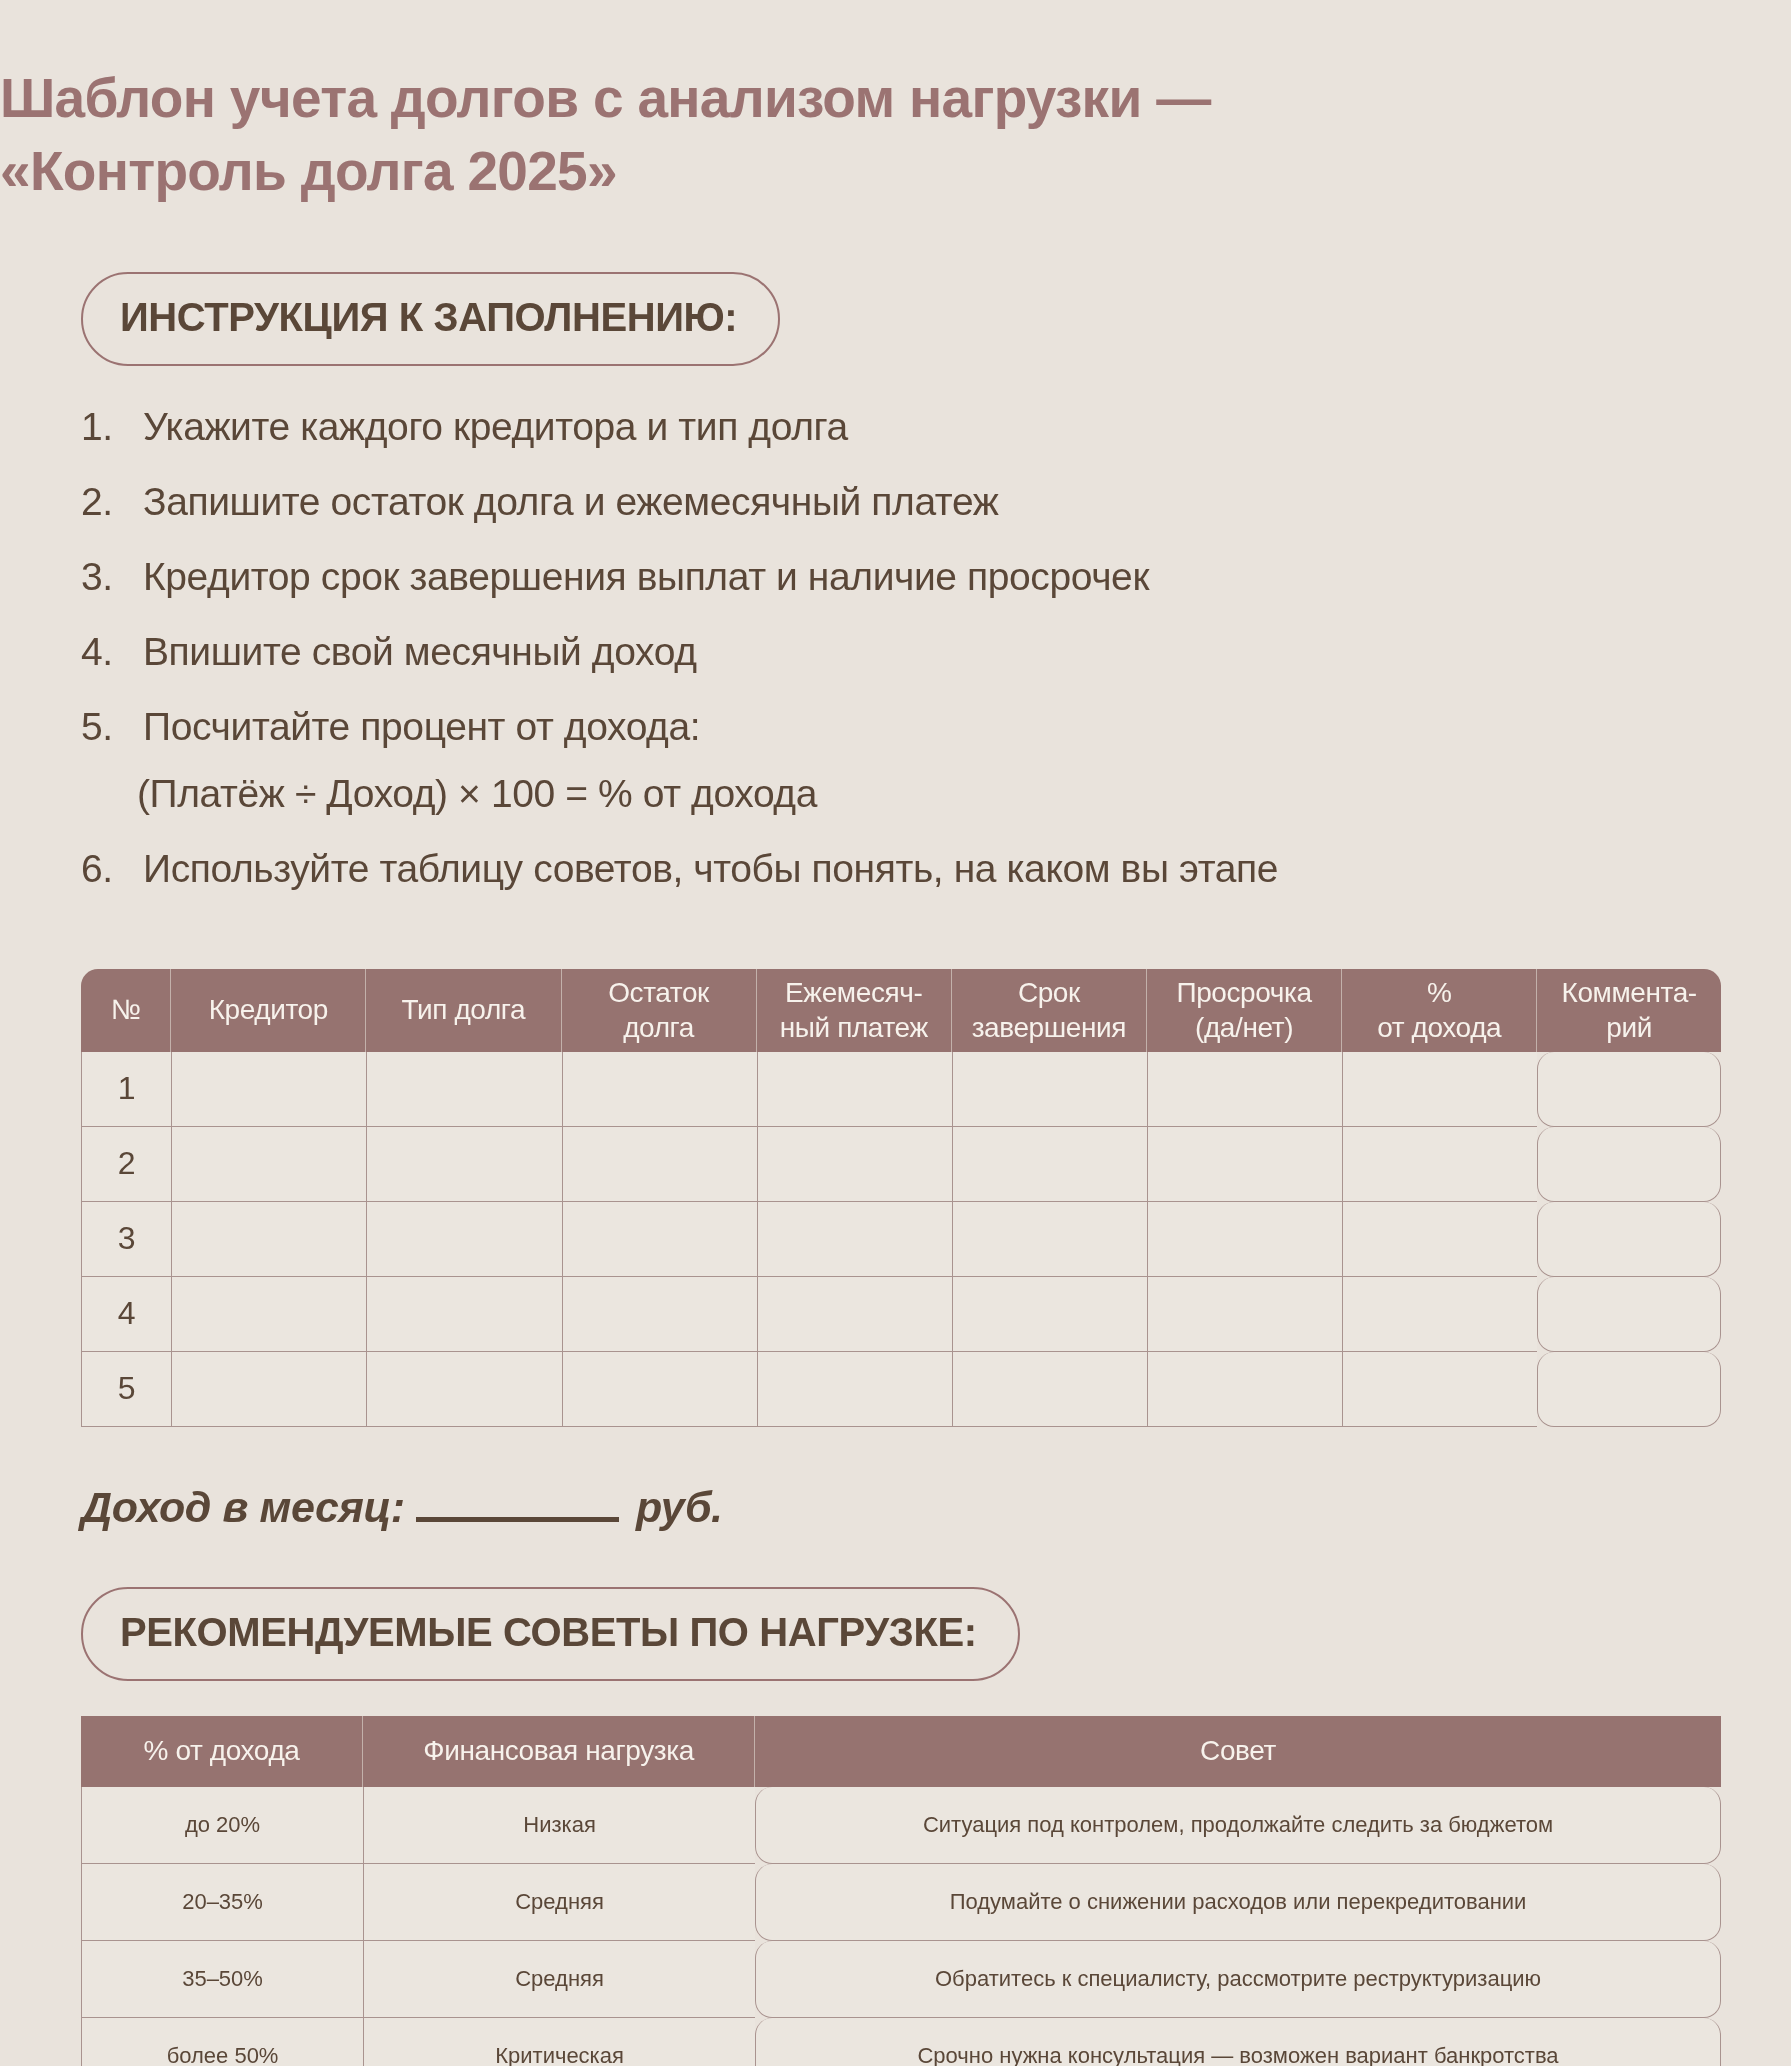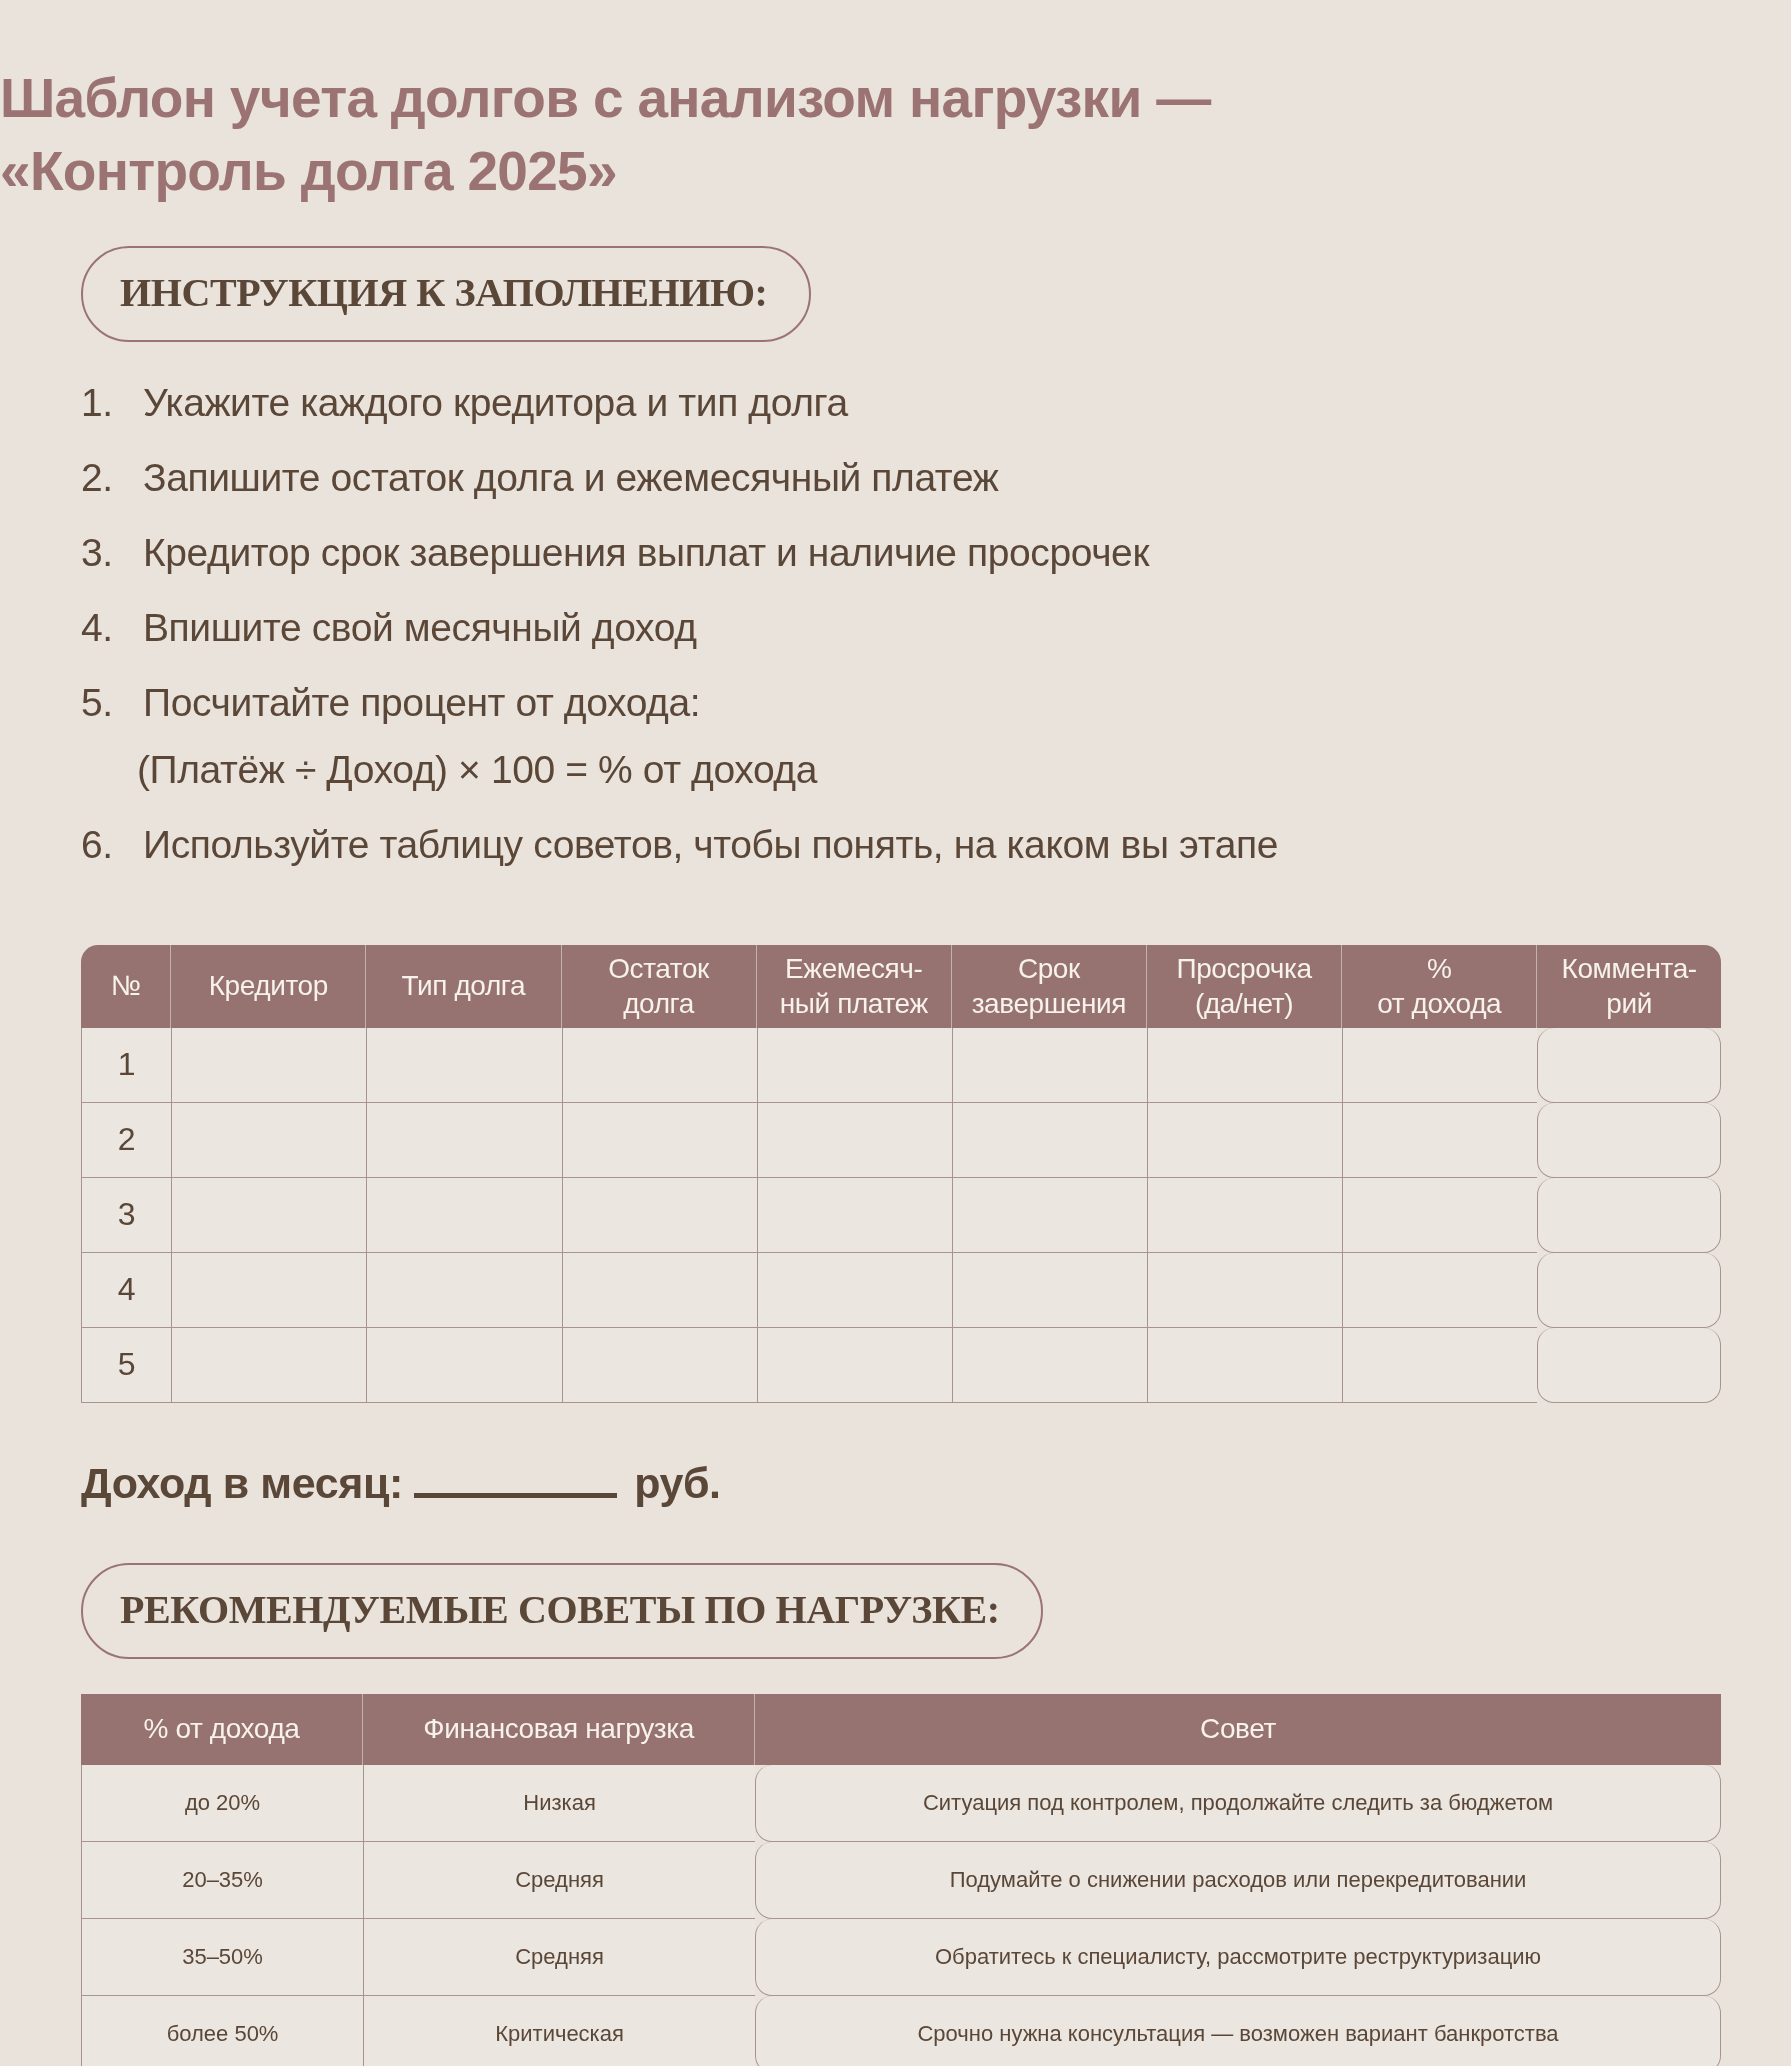--- a/index.html
+++ b/index.html
@@ -29,30 +29,29 @@
     font-size:55px;
     font-weight:bold;
     line-height:1.33;
     letter-spacing:-0.7px;
   }
   .doc-title .t-line{display:block;}
 
   
   .pill{
     display:inline-block;
-    margin:38px 0 0 81px;
+    margin:64px 0 0 81px;
     border:2.1px solid var(--accent);
     border-radius:64px;
     padding:21px 41px 24px 37px;
     font-size:40px;
     font-weight:bold;
     color:var(--dark);
     letter-spacing:-0.4px;
     background:transparent;
-    font-family:Liberation Serif, serif;
   }
 
   
   .instructions{
     list-style:none;
     margin:38px 81px 0 81px;
     font-size:39px;
     line-height:1.18;
     letter-spacing:-0.4px;
   }
@@ -110,20 +109,21 @@
   .debt-table th:first-child{border-top-left-radius:17px;}
   .debt-table th:last-child{border-top-right-radius:17px;}
 
   
   .income-line{
     margin:54px 0 0 81px;
     font-size:43px;
     font-weight:bold;
     color:var(--dark);
     letter-spacing:-0.4px;
+    font-style:italic;
   }
   .income-blank{
     display:inline-block;
     width:203px;
     height:41px;
     border-bottom:5.7px solid var(--dark);
     margin:0 17px 0 11.3px;
     vertical-align:baseline;
   }
 

